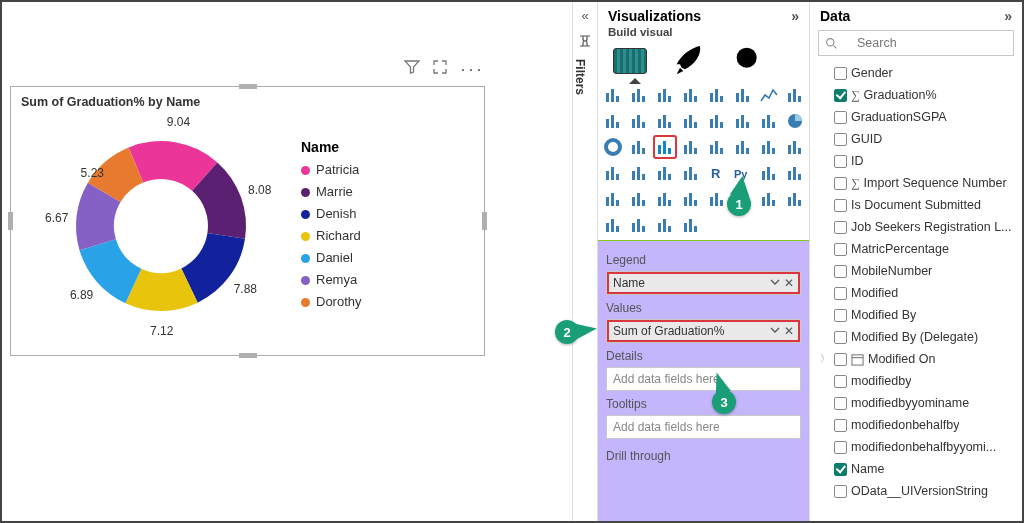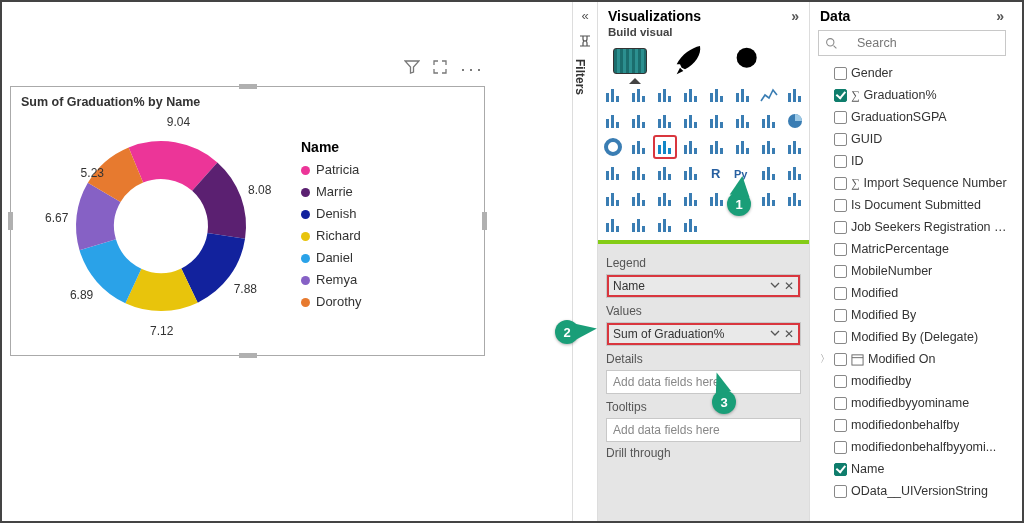--- a/index.html
+++ b/index.html
@@ -49,30 +49,30 @@
   .mode-tab { width:40px; height:34px; display:flex; align-items:center; justify-content:center; position:relative; cursor:pointer; }
   .mode-tab.active { }
   .mode-tab.active::after { content:""; position:absolute; left:-2px; right:-2px; bottom:-6px; height:0; border-bottom:6px solid #444; border-left:6px solid transparent; border-right:6px solid transparent; width:0; margin:auto; left:50%; transform:translateX(-50%); }
   .mode-tab .box { width:34px; height:26px; border:1px solid #333; border-radius:3px; background:repeating-linear-gradient(90deg,#1b6d6d 0 3px, #2c8f8f 3px 6px); }
 
   .viz-gallery { padding:6px 6px 4px 6px; display:grid; grid-template-columns:repeat(8, 22px); grid-auto-rows:22px; gap:4px 4px; justify-content:center; }
   .viz-icon { width:22px; height:22px; display:flex; align-items:center; justify-content:center; cursor:pointer; border-radius:2px; }
   .viz-icon svg { width:20px; height:20px; }
   .viz-icon.selected { outline:2px solid #d9363e; outline-offset:-1px; }
 
-  .wells { flex:1; overflow:auto; background:#e5e5e5; border-top:4px solid #84cc16; padding:6px 8px 0 8px; }
+  .wells { flex:1; overflow:auto; background:#c4b5fd; border-top:1px solid #84cc16; padding:6px 8px 0 8px; }
   .well-label { font-size:12px; color:#555; margin:6px 0 4px 0; }
   .well-field { position:relative; display:flex; align-items:center; justify-content:space-between; background:#e9e9e9; border:1px solid #c8c8c8; font-size:12px; color:#333; height:24px; padding:0 6px; }
   .well-field.placeholder { background:#fff; color:#888; }
   .well-field .acts { display:flex; gap:4px; align-items:center; color:#555; }
   .well-field .acts .rm { cursor:pointer; }
   .hl { box-shadow:0 0 0 2px #d9363e inset; }
 
   
-  .data-pane { position:absolute; left:808px; top:0; right:8px; height:520px; display:flex; flex-direction:column; }
+  .data-pane { position:absolute; left:808px; top:0; right:0; height:520px; display:flex; flex-direction:column; }
   .search-wrap { padding:4px 8px; }
   .search { display:flex; align-items:center; gap:19px; border:1px solid #c8c8c8; height:26px; padding:0 6px; font-size:12.5px; color:#777; background:#fff; }
   .field-list { flex:1; overflow:auto; padding:2px 0; }
   .field-row { display:flex; align-items:center; gap:4px; height:22px; padding:0 4px 0 10px; font-size:12.5px; color:#333; cursor:pointer; white-space:nowrap; overflow:hidden; text-overflow:ellipsis; }
   .field-row .cb { width:13px; height:13px; border:1px solid #888; border-radius:2px; background:#fff; flex:0 0 auto; display:flex; align-items:center; justify-content:center; }
   .field-row .cb.checked { background:#0f7d6c; border-color:#0f7d6c; }
   .field-row .cb.checked::after { content:""; width:4px; height:7px; border:solid #fff; border-width:0 2px 2px 0; transform:rotate(40deg) translate(-1px,-1px); }
   .field-row .expander { width:10px; text-align:center; color:#666; font-size:10px;}
   .field-row .sigma { font-family:"Segoe UI"; font-size:12px; color:#555; }
   .field-row .cal { width:13px; height:13px; }
@@ -531,21 +531,21 @@
     <div class="well-label">Details</div>
     <div class="well-field placeholder">
       <span>Add data fields here</span>
     </div>
 
     <div class="well-label">Tooltips</div>
     <div class="well-field placeholder">
       <span>Add data fields here</span>
     </div>
 
-    <div class="well-label" style="margin-top:4px">Drill through</div>
+    <div class="well-label" style="margin-top:10px">Drill through</div>
   </div>
 </div>
 
 <div class="data-pane">
   <div class="pane-header">
     <span>Data</span>
     <span class="exp">»</span>
   </div>
   <div class="search-wrap">
     <div class="search">

